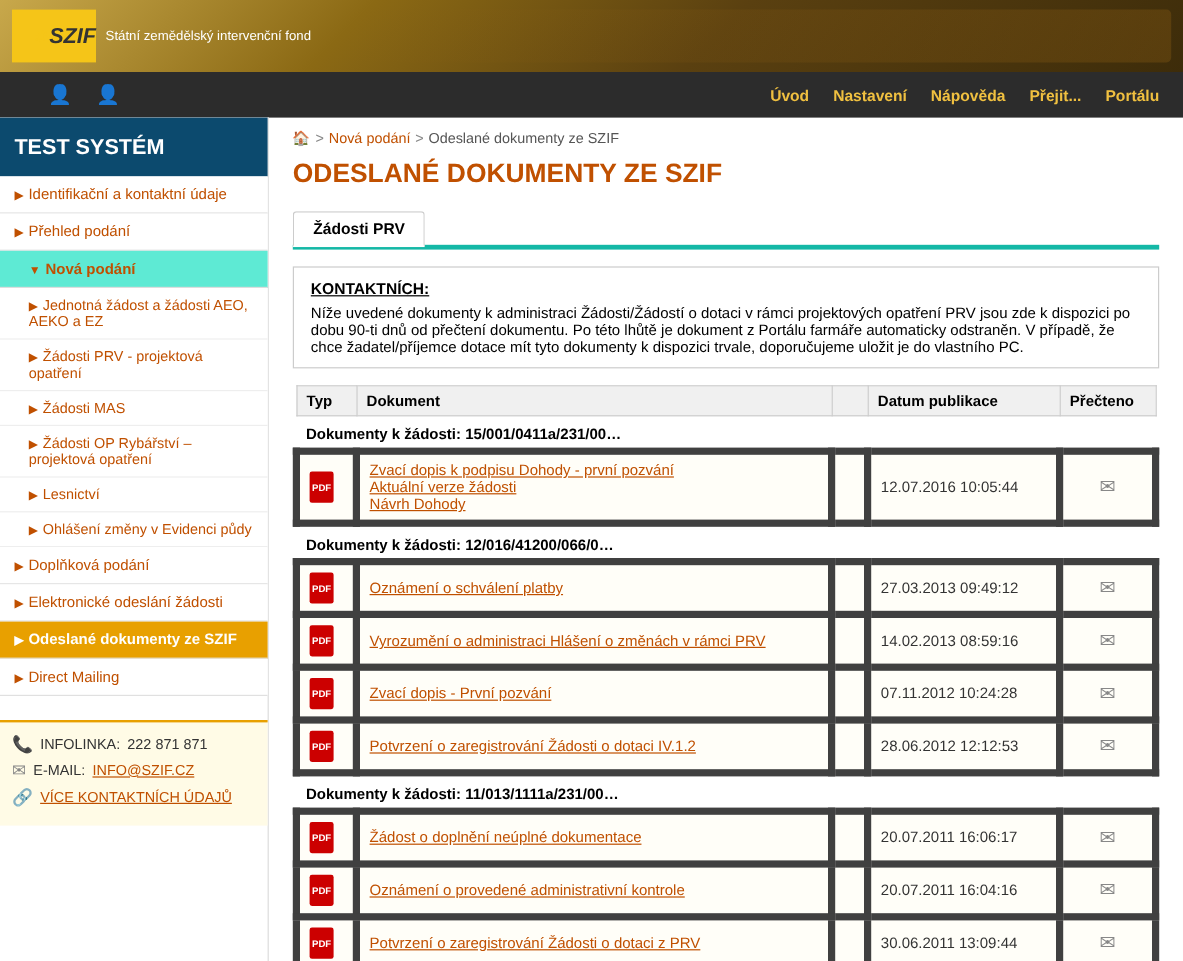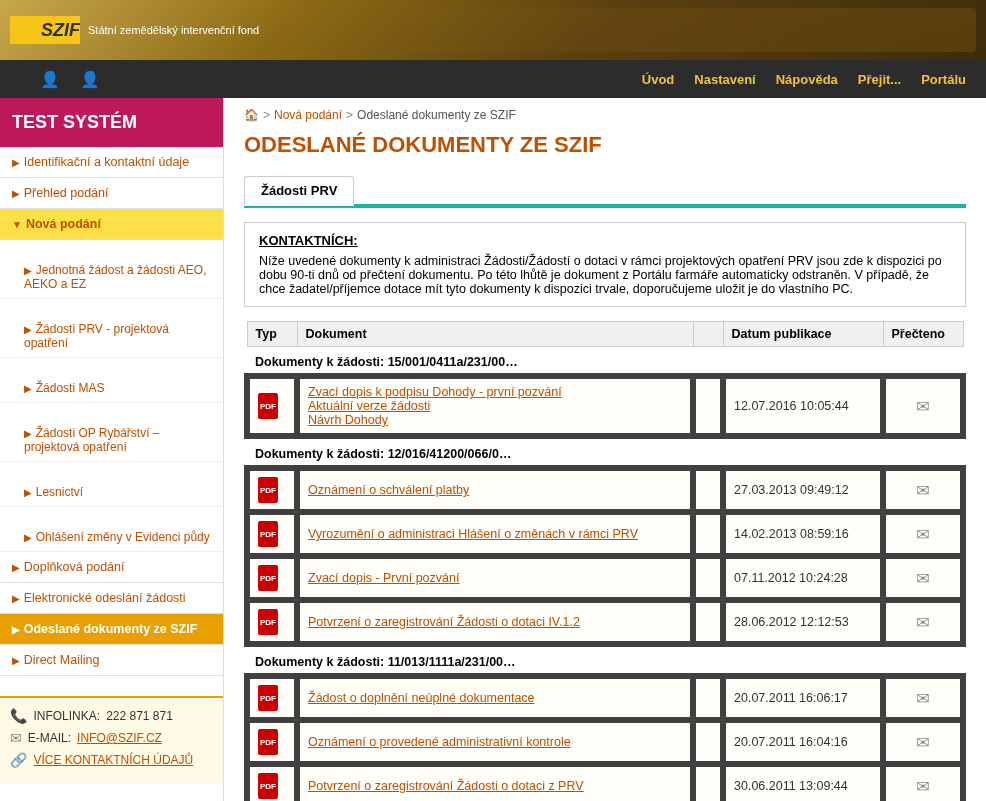--- a/index.html
+++ b/index.html
@@ -15,21 +15,21 @@
       position: relative;
     }
     .header-logo {
       display: flex;
       align-items: center;
       gap: 8px;
     }
     .logo-box {
       background: #f5c518;
       width: 70px;
-      height: 28px;
+      height: 44px;
       display: flex;
       align-items: center;
       justify-content: flex-end;
       font-size: 22px;
       font-weight: bold;
       color: #222;
       font-style: italic;
     }
     .logo-text {
       color: #fff;
@@ -60,21 +60,21 @@
     .layout { display: flex; min-height: 700px; }
 
     
     .sidebar {
       width: 224px;
       min-width: 224px;
       background: #fff;
       border-right: 1px solid #ddd;
     }
     .sidebar-title {
-      background: #be185d;
+      background: #0c4a6e;
       color: #fff;
       font-size: 18px;
       font-weight: bold;
       padding: 14px 12px;
       text-transform: uppercase;
     }
     .sidebar-item {
       border-bottom: 1px solid #e0e0e0;
       cursor: pointer;
     }
@@ -99,25 +99,25 @@
     }
     .sidebar-arrow { color: #c05000; font-size: 10px; margin-right: 4px; }
     .sidebar-sub { background: #fff; }
     .sidebar-sub a {
       display: block;
       padding: 7px 12px 7px 24px;
       color: #c05000;
       text-decoration: none;
       font-size: 12px;
       border-bottom: 1px solid #eee;
-      margin-top: 16px;
     }
     .sidebar-nova-podani-header {
-      background: #fde047;
+      background: #5eead4;
       border-bottom: 1px solid #ddd;
+      padding-left: 12px;
     }
     .sidebar-nova-podani-header a {
       display: block;
       padding: 8px 12px;
       color: #c05000;
       font-size: 12.5px;
       text-decoration: none;
       font-weight: bold;
     }
 

